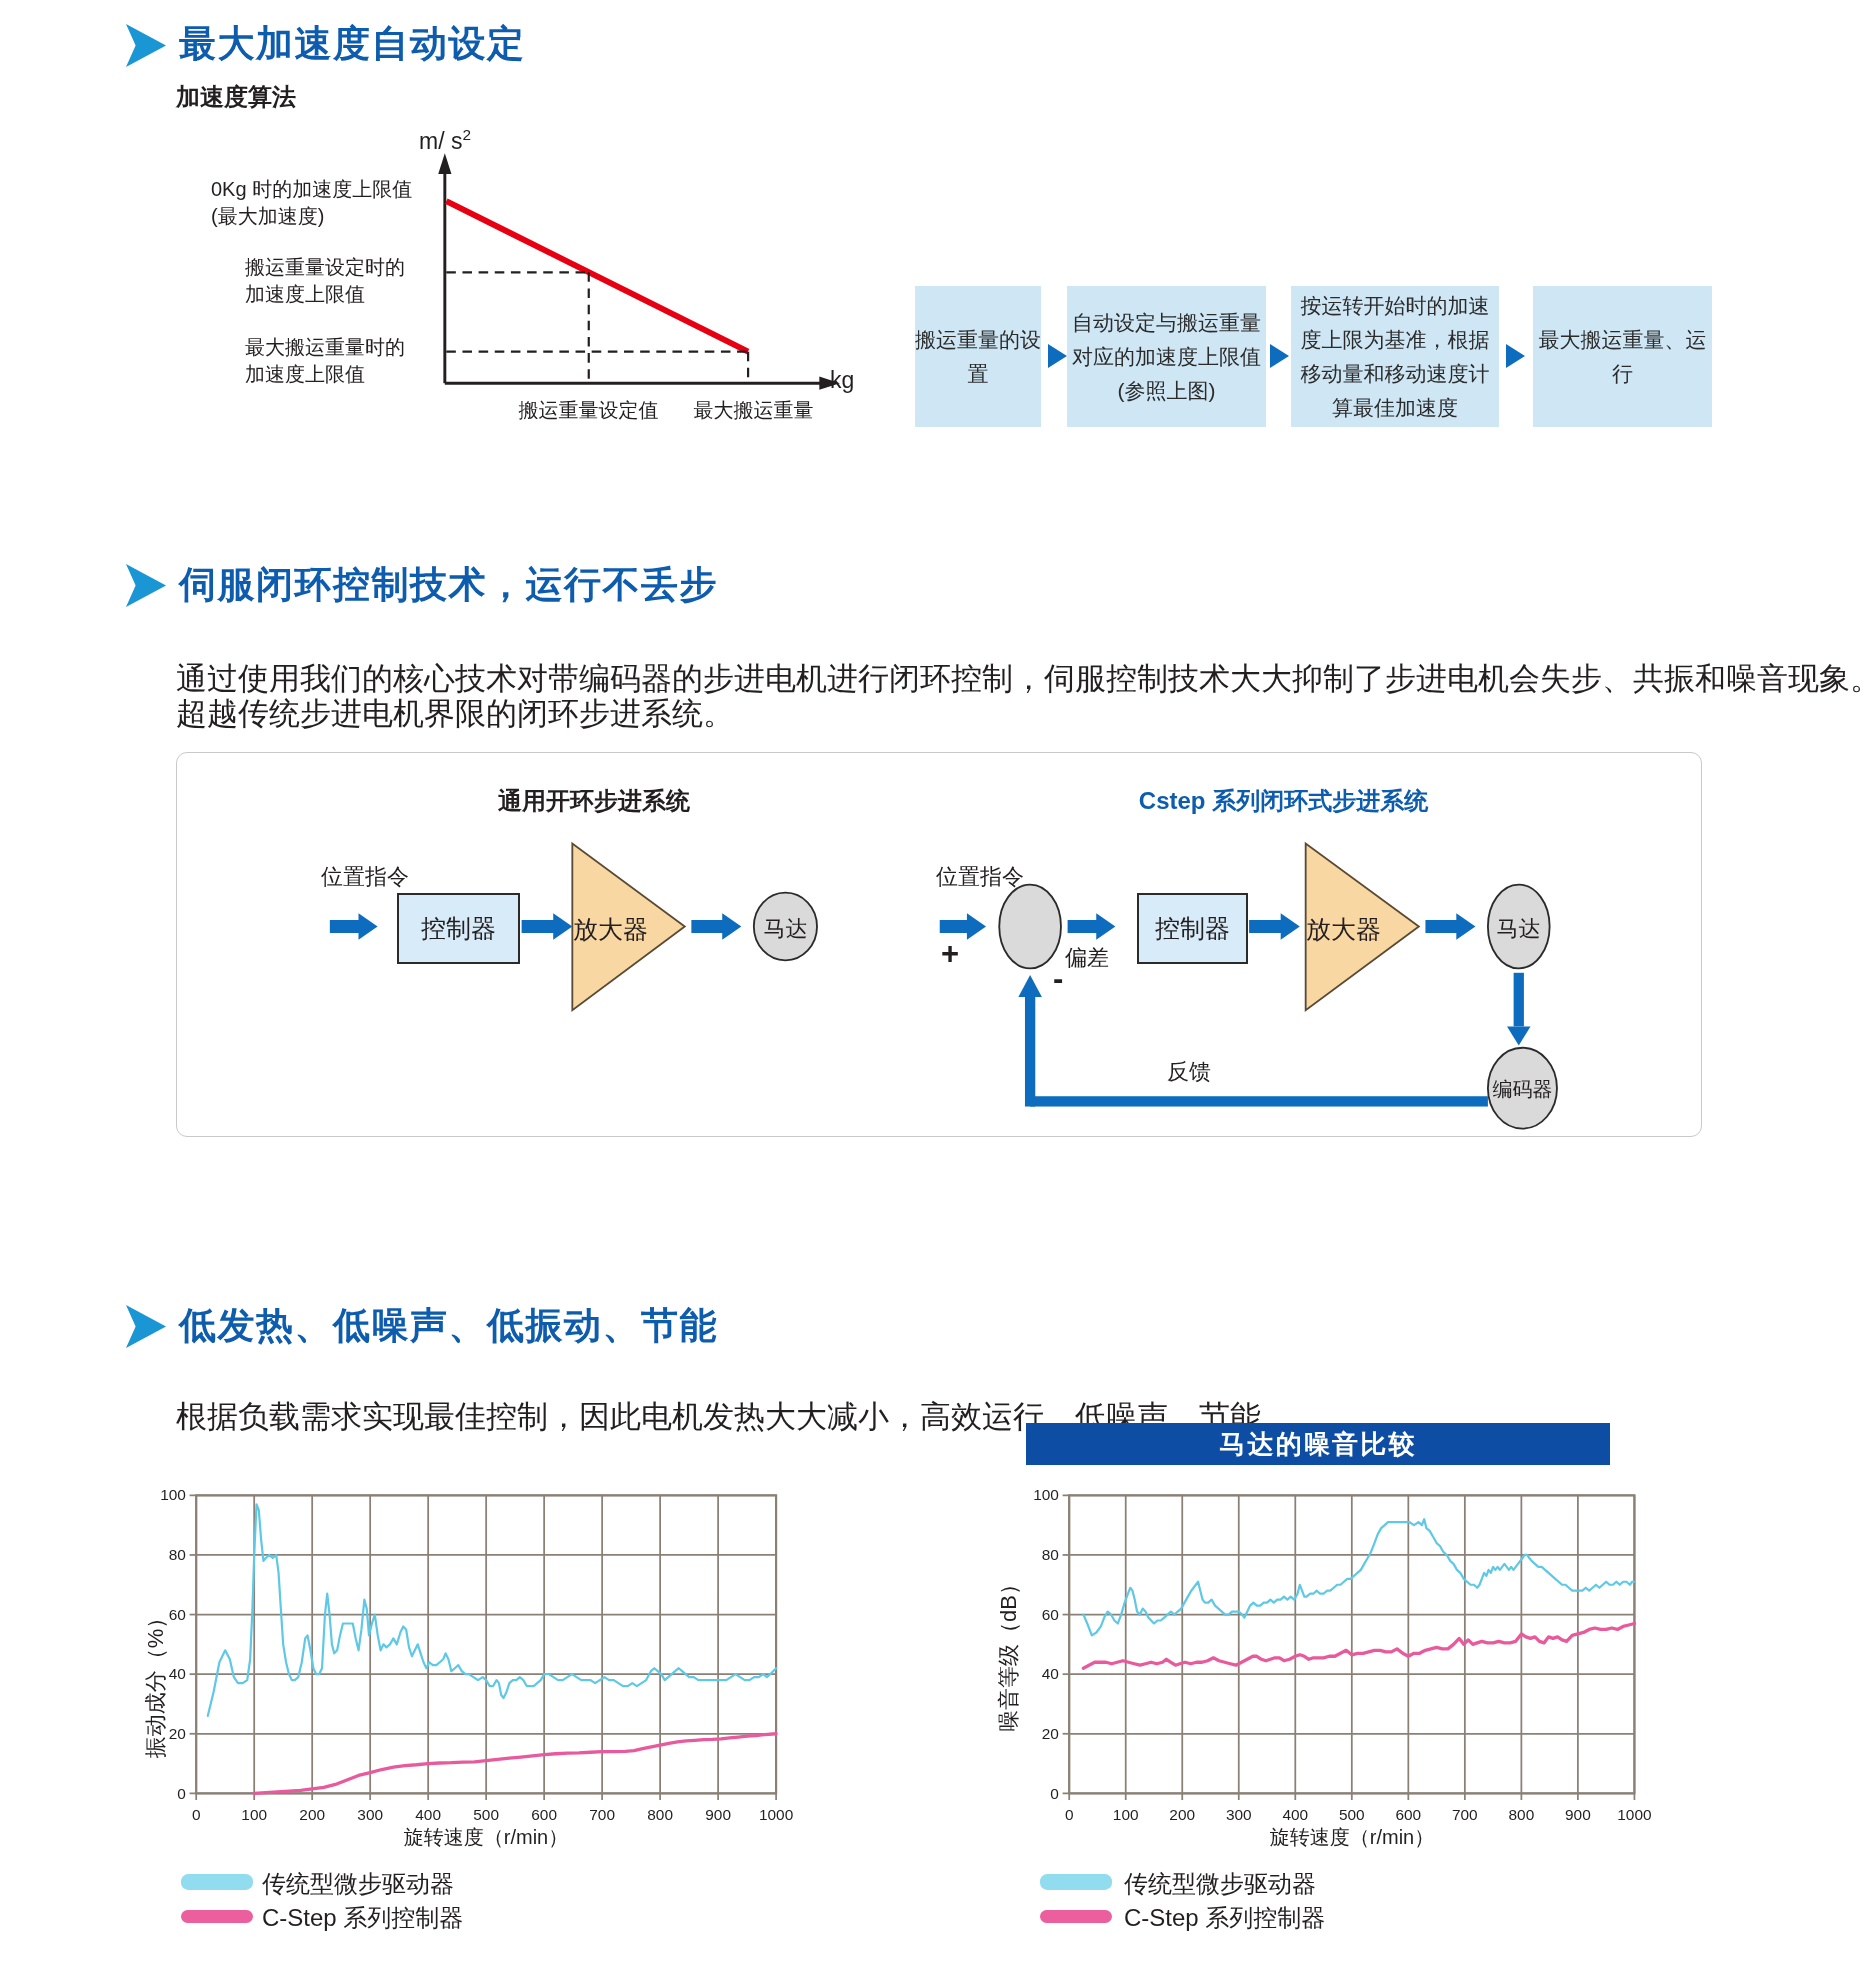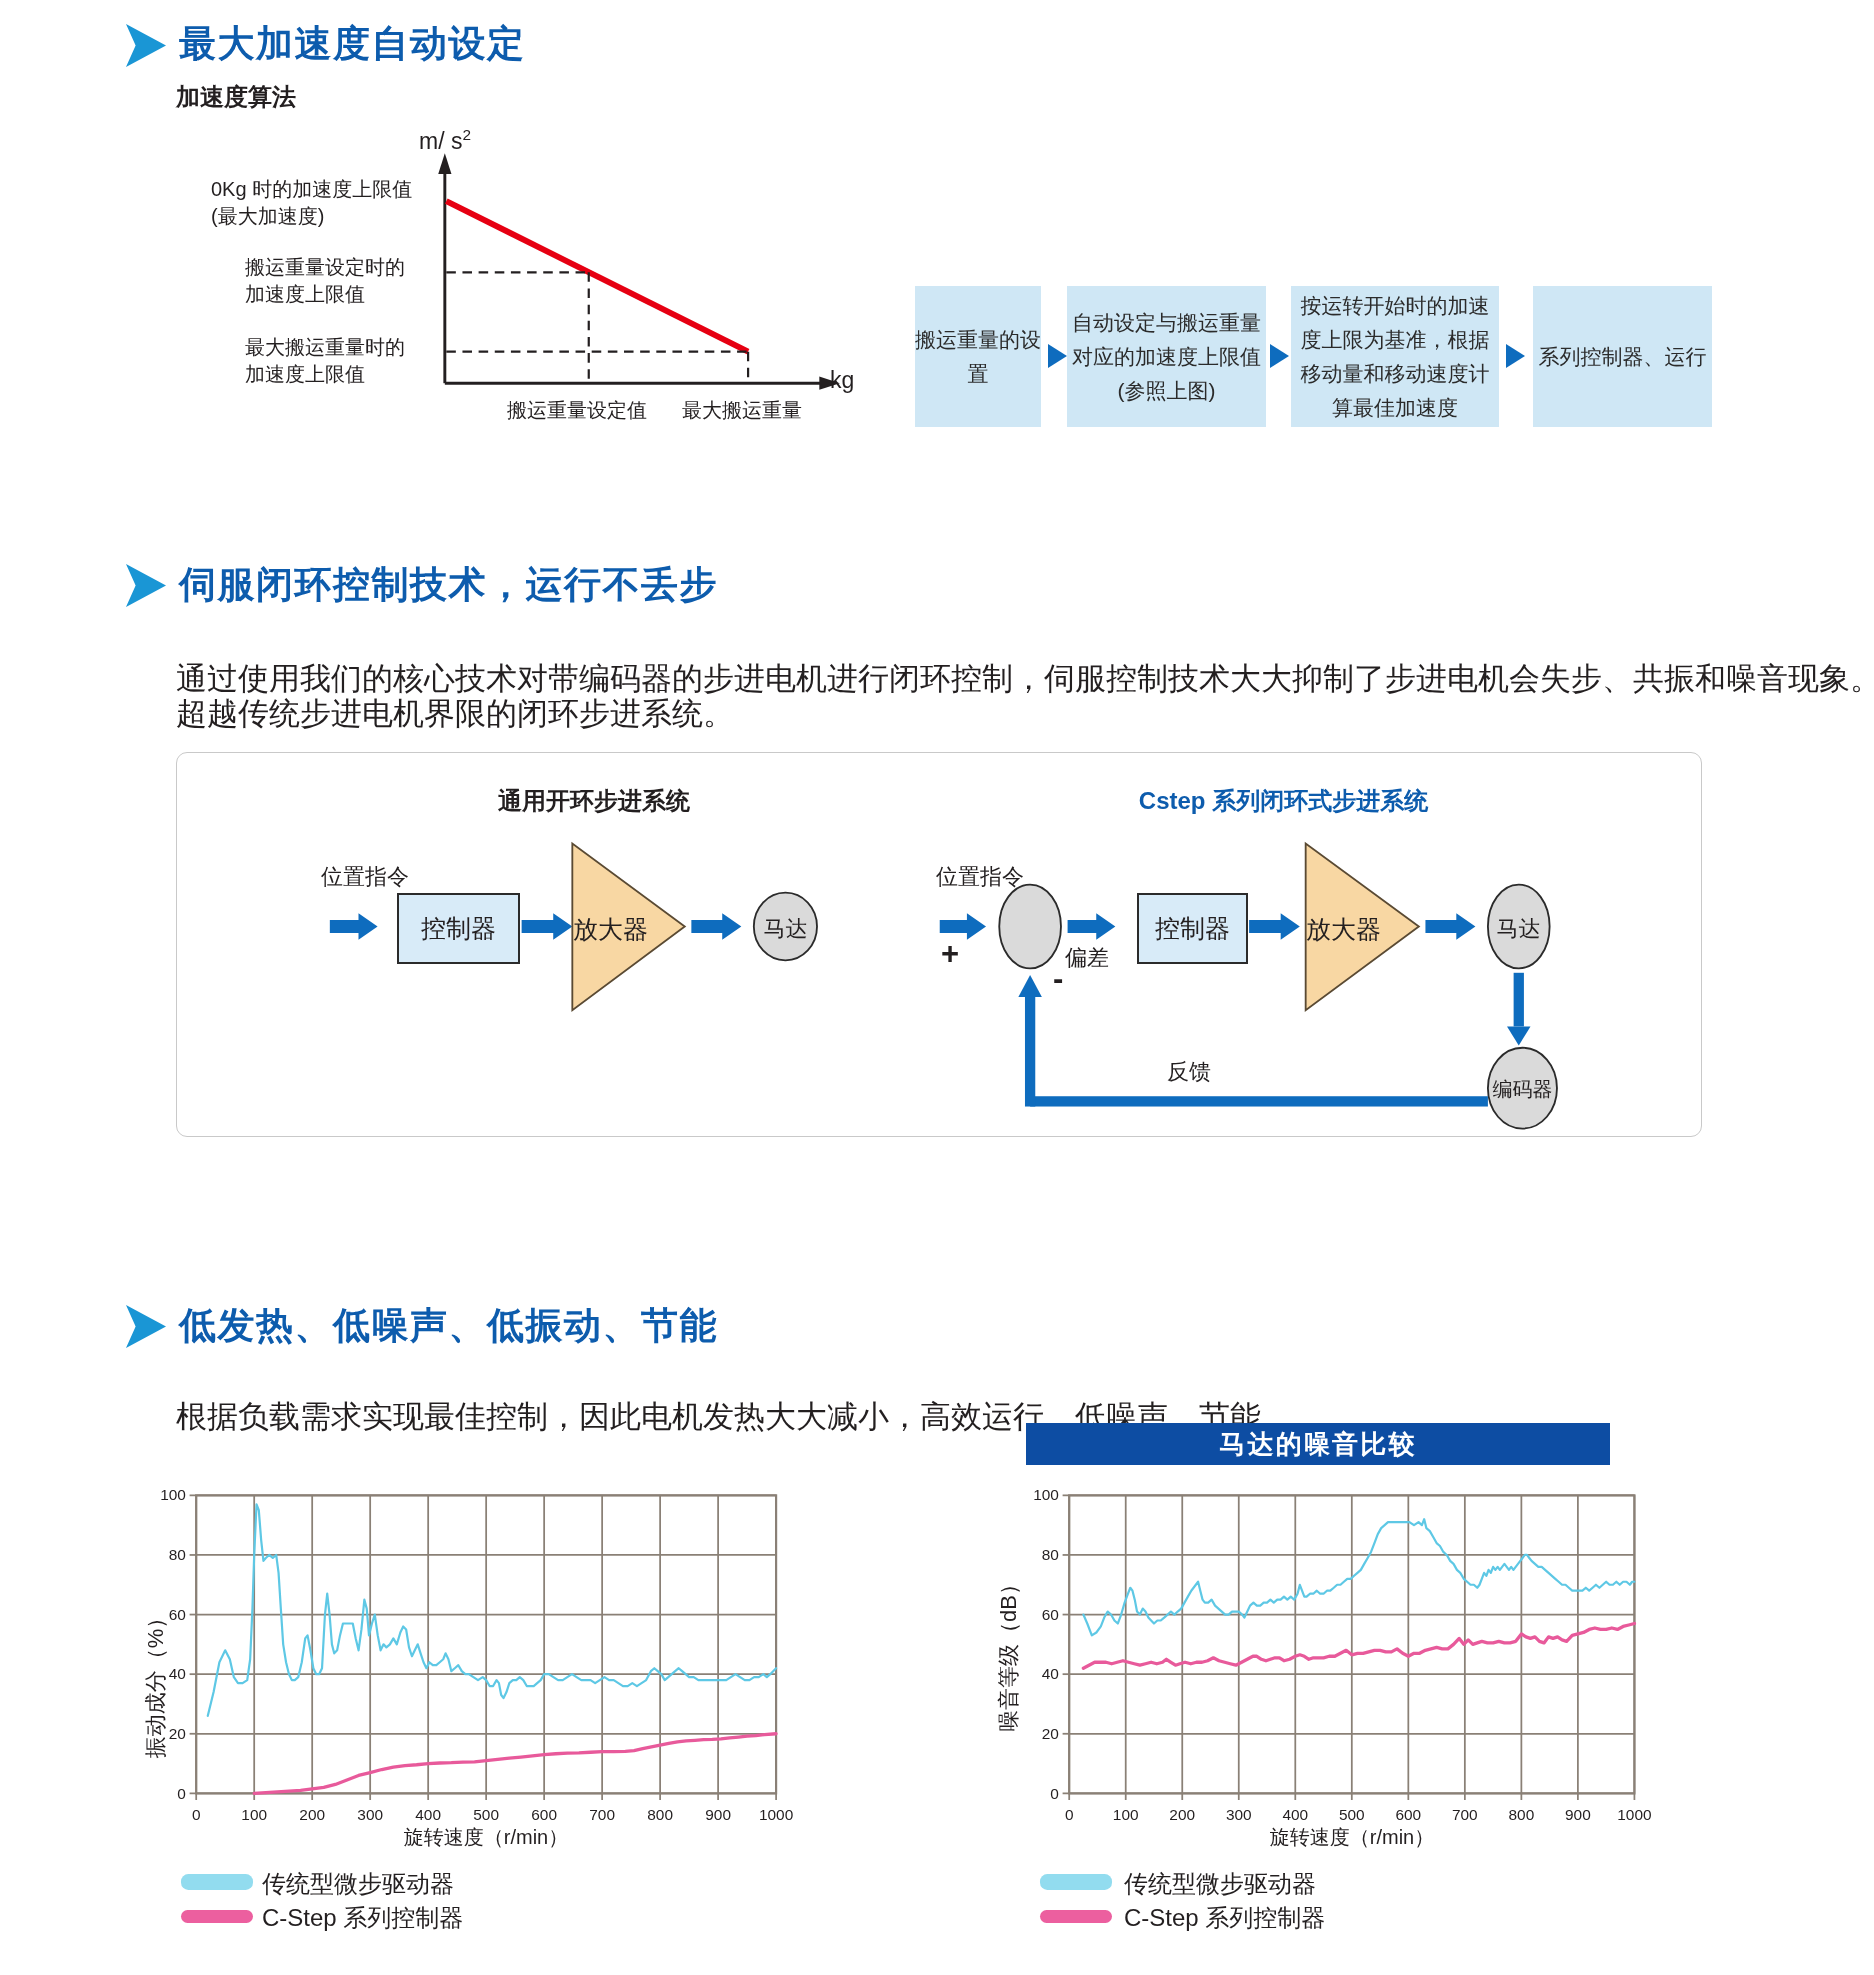--- a/index.html
+++ b/index.html
@@ -5,21 +5,21 @@
   html,body{margin:0;padding:0;background:#fff;}
   #page{position:relative;width:1874px;height:1975px;background:#ffffff;overflow:hidden;
         font-family:"Liberation Sans","DejaVu Sans",sans-serif;color:#231f20;}
   .abs{position:absolute;}
   .sec-title{font-size:37px;font-weight:800;color:#0d5cad;letter-spacing:1.5px;white-space:nowrap;}
   .sec-icon{width:40px;height:43px;}
   .subtitle{font-size:24px;font-weight:800;color:#231f20;}
   .para{font-size:31px;color:#231f20;line-height:35px;white-space:nowrap;margin-top:29px;}
   
   .glabel{font-size:20px;line-height:27px;color:#231f20;}
-  .gxlabel{font-size:20px;color:#231f20;text-align:left;}
+  .gxlabel{font-size:20px;color:#231f20;text-align:center;}
   .gunit{font-size:23px;color:#231f20;}
   
   .flowbox{background:#cfe7f5;display:flex;align-items:center;justify-content:center;
            text-align:center;font-size:21px;line-height:34px;color:#2b2b2b;word-break:break-all;}
   .flowarrow{width:0;height:0;border-top:12.5px solid transparent;border-bottom:12.5px solid transparent;
              border-left:19px solid #0e6cbe;}
   
   .loopbox{border:1.5px solid #c9c9c9;border-radius:11px;background:#fff;}
   .diag-title{font-size:24px;font-weight:700;text-align:center;color:#231f20;white-space:nowrap;}
   .diag-title.blue{color:#0d5cad;font-weight:800;}
@@ -77,21 +77,21 @@
   </div>
   <div class="abs gxlabel" style="left:507px;top:397px;width:163px;">搬运重量设定值</div>
   <div class="abs gxlabel" style="left:682px;top:397px;width:143px;">最大搬运重量</div>
 
   <div class="abs flowbox" style="left:915px;top:286px;width:126px;height:141px;">搬运重量的设置</div>
   <div class="abs flowarrow" style="left:1048px;top:344px;"></div>
   <div class="abs flowbox" style="left:1067px;top:286px;width:199px;height:141px;">自动设定与搬运重量对应的加速度上限值(参照上图)</div>
   <div class="abs flowarrow" style="left:1270px;top:344px;"></div>
   <div class="abs flowbox" style="left:1291px;top:286px;width:208px;height:141px;">按运转开始时的加速度上限为基准，根据移动量和移动速度计算最佳加速度</div>
   <div class="abs flowarrow" style="left:1506px;top:344px;"></div>
-  <div class="abs flowbox" style="left:1533px;top:286px;width:179px;height:141px;">系列控制器、运行</div>
+  <div class="abs flowbox" style="left:1533px;top:286px;width:179px;height:141px;">最大搬运重量、运行</div>
 
   <svg class="abs sec-icon" style="left:126px;top:564px;" viewBox="0 0 54 58">
     <polygon points="0,0 54,29 0,58 13,29" fill="#1a96d5"></polygon>
   </svg>
   <div class="abs sec-title" style="left:179px;top:560px;">伺服闭环控制技术，运行不丢步</div>
   <div class="abs para" style="left:176px;top:632px;">
     <div>通过使用我们的核心技术对带编码器的步进电机进行闭环控制，伺服控制技术大大抑制了步进电机会失步、共振和噪音现象。</div>
     <div>超越传统步进电机界限的闭环步进系统。</div>
   </div>
 

